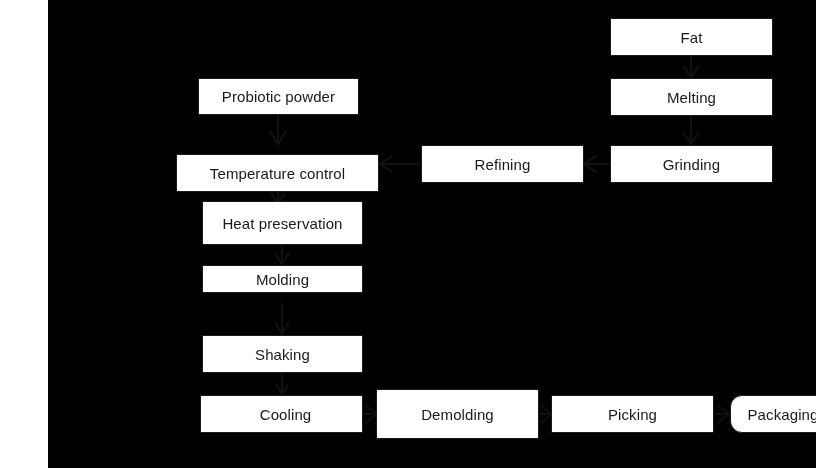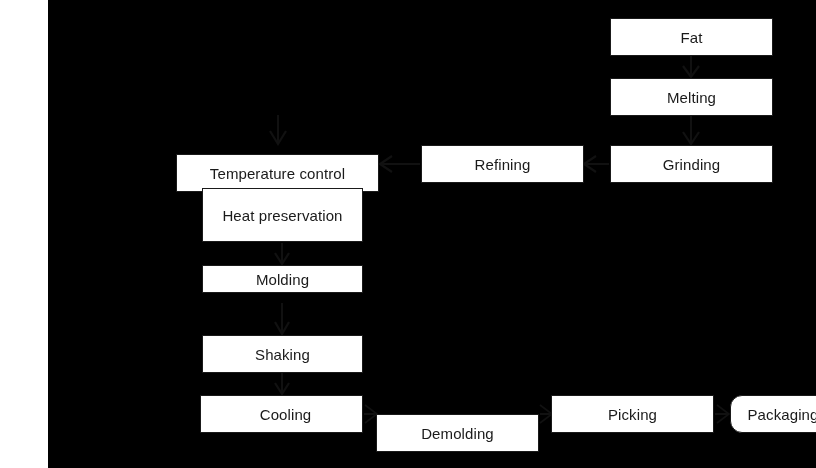--- a/index.html
+++ b/index.html
@@ -133,42 +133,45 @@
   </div>
 
   <div class="node" style="left:562px; top:145px; width:163px; height:38px;">
     <span>Grinding</span>
   </div>
 
   <div class="node" style="left:373px; top:145px; width:163px; height:38px;">
     <span>Refining</span>
   </div>
 
+  <div class="node" style="left:150px; top:78px; width:161px; height:37px;">
+    <span>Probiotic powder</span>
+  </div>
 
   <div class="node" style="left:128px; top:154px; width:203px; height:38px;">
     <span>Temperature control</span>
   </div>
 
-  <div class="node" style="left:154px; top:188px; width:161px; height:54px;">
+  <div class="node" style="left:154px; top:201px; width:161px; height:44px;">
     <span>Heat preservation</span>
   </div>
 
   <div class="node" style="left:154px; top:265px; width:161px; height:28px;">
     <span>Molding</span>
   </div>
 
   <div class="node" style="left:154px; top:335px; width:161px; height:38px;">
     <span>Shaking</span>
   </div>
 
   <div class="node" style="left:152px; top:395px; width:163px; height:38px;padding-left:8px;">
     <span>Cooling</span>
   </div>
 
-  <div class="node" style="left:328px; top:414px; width:163px; height:38px;">
+  <div class="node" style="left:328px; top:389px; width:163px; height:50px;">
     <span>Demolding</span>
   </div>
 
   <div class="node" style="left:503px; top:395px; width:163px; height:38px;">
     <span>Picking</span>
   </div>
 
   <div class="node" style="left:682px; top:395px; width:106px; height:38px;border-radius:12px;">
     <span>Packaging</span>
   </div>

